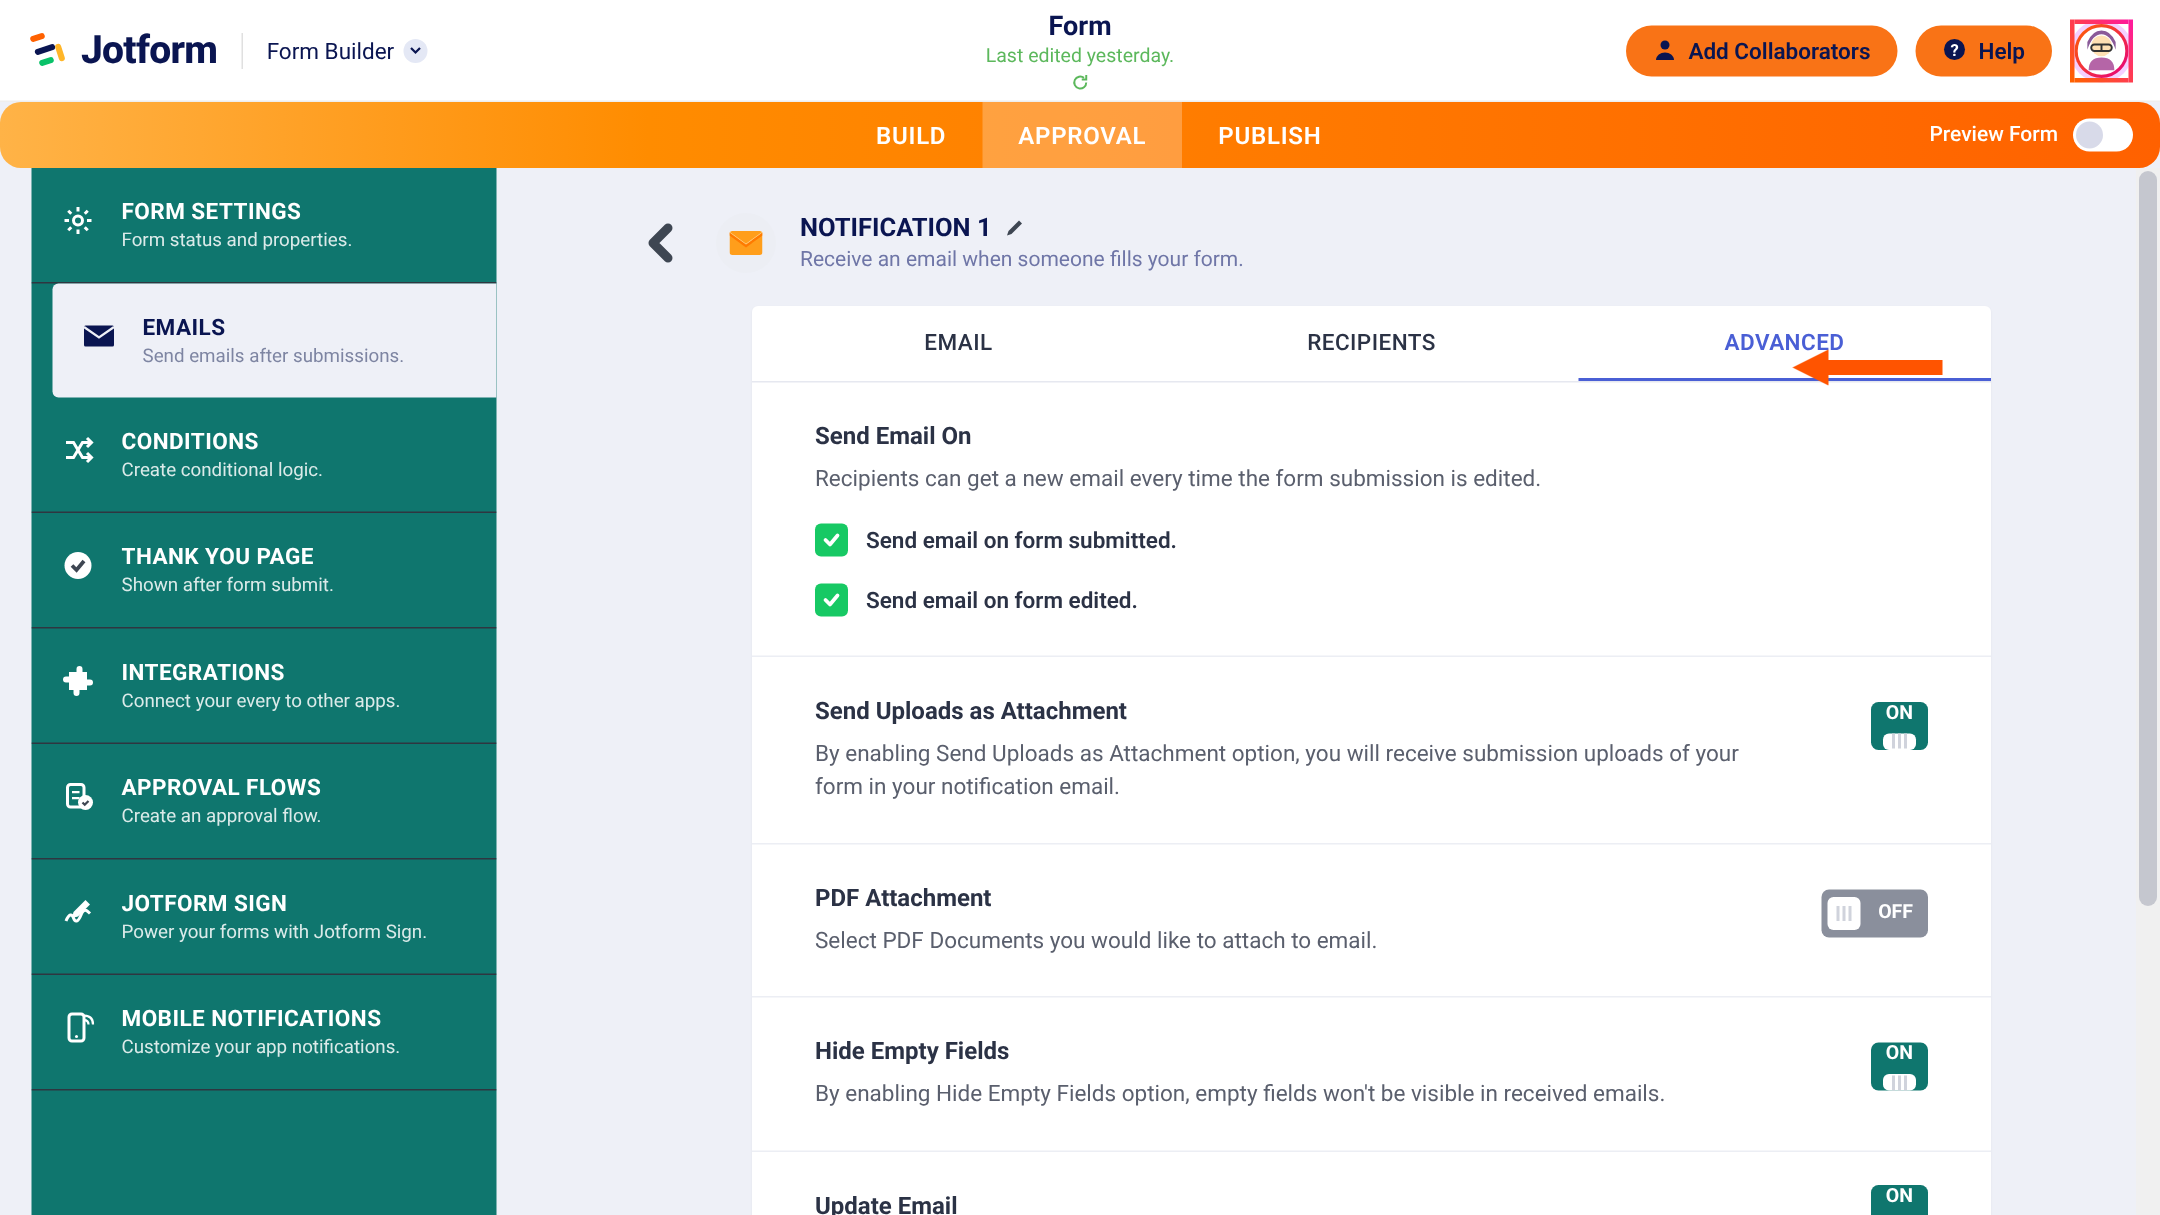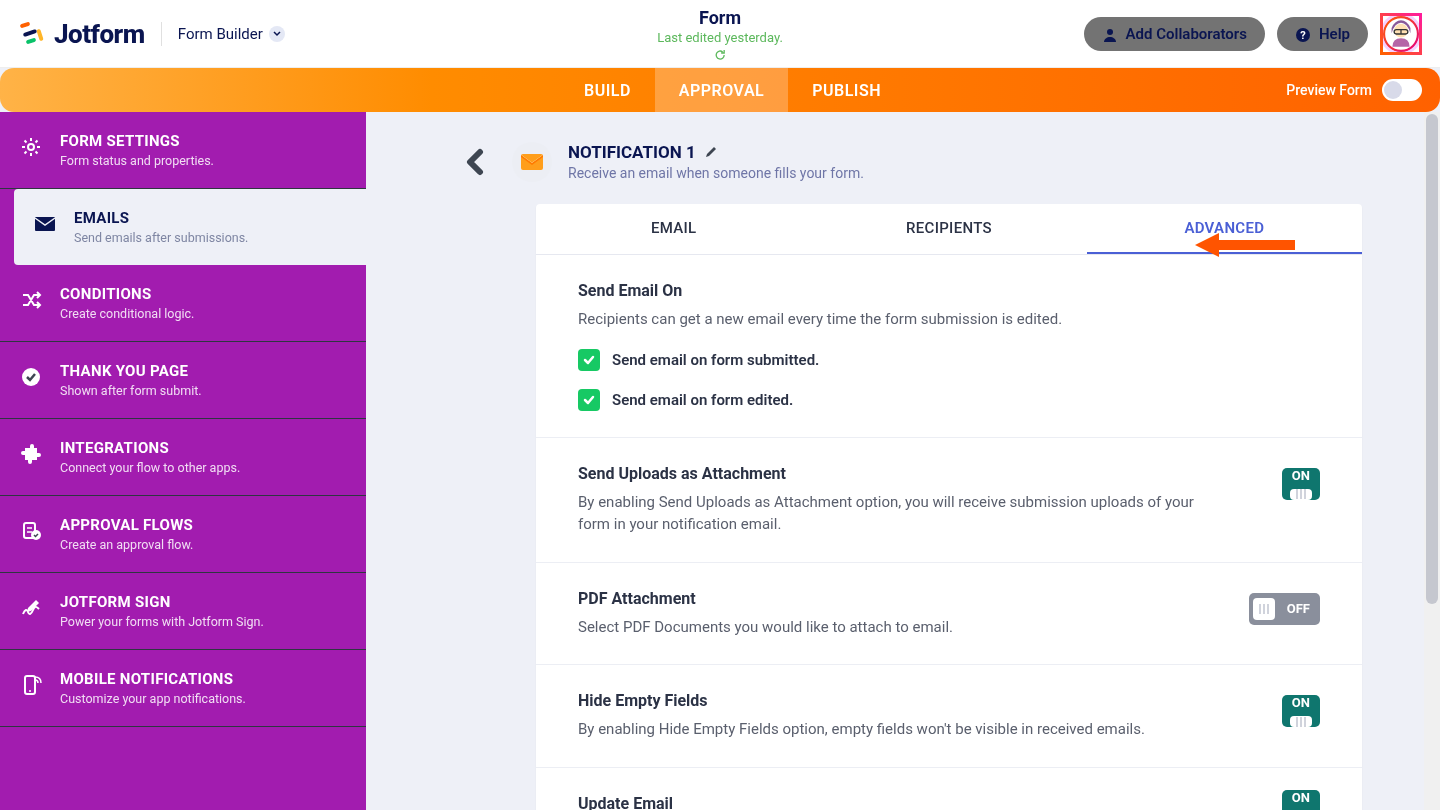--- a/index.html
+++ b/index.html
@@ -10,35 +10,35 @@
 .logo-wrap { display: flex; align-items: center; gap: 6px; }
 .logo-wrap svg { flex-shrink: 0; }
 .logo-text { font-size: 26px; font-weight: 800; color: #0a1551; letter-spacing: -0.5px; }
 .vdiv { width: 1px; height: 24px; background: #e0e0e0; margin: 0 16px; }
 .dd { display: flex; align-items: center; gap: 6px; color: #0a1551; font-size: 15px; cursor: pointer; }
 .dd .chev { width: 16px; height: 16px; border-radius: 50%; background: #e4e8f5; display: flex; align-items: center; justify-content: center; }
 .center-title { position: absolute; left: 50%; transform: translateX(-50%); text-align: center; }
 .center-title .t { font-size: 18px; font-weight: 700; color: #0a1551; }
 .center-title .sub { font-size: 13px; color: #5cb85c; display: flex; align-items: center; gap: 4px; justify-content: center; margin-top: 2px; flex-direction: column;}
 .right-actions { margin-left: auto; display: flex; align-items: center; gap: 12px; }
-.pill { background: #737373; border-radius: 20px; padding: 8px 18px; display: flex; align-items: flex-end; gap: 8px; font-size: 15px; font-weight: 600; color: #0a1551; cursor: pointer; }
+.pill { background: #f97316; border-radius: 20px; padding: 8px 18px; display: flex; align-items: flex-start; gap: 8px; font-size: 15px; font-weight: 600; color: #0a1551; cursor: pointer; }
 .avatar { width: 42px; height: 42px; border-radius: 50%; border: 3px solid; border-image: linear-gradient(45deg,#ff6100,#ff1a9c) 1; background: #f5d0ff; display: flex; align-items: center; justify-content: center; overflow: hidden; position: relative; }
 
 
 .navbar { height: 44px; background: linear-gradient(90deg, #ffb347 0%, #ff8c00 30%, #ff6100 100%); display: flex; align-items: center; position: relative; border-radius: 14px; }
 .nav-tabs { display: flex; height: 100%; margin-left: 560px; }
 .nav-tab { padding: 0 24px; color: #fff; font-size: 16px; font-weight: 600; display: flex; align-items: center; cursor: pointer; letter-spacing: 0.5px; }
 .nav-tab.active { background: rgba(255,255,255,0.25); }
 .nav-right { margin-left: auto; display: flex; align-items: center; gap: 10px; padding-right: 18px; color: #fff; font-size: 14px; font-weight: 500; }
 .toggle-sm { width: 40px; height: 22px; border-radius: 11px; background: #fff; position: relative; cursor: pointer; }
 .toggle-sm::after { content:''; position: absolute; width: 18px; height: 18px; border-radius: 50%; background: #d8dae9; top: 2px; left: 2px; }
 
 
 .main { display: flex; height: 698px; }
-.sidebar { width: 366px; background: #a21caf; height: 100%; overflow-y: auto; }
+.sidebar { width: 310px; background: #0f766e; height: 100%; overflow-y: auto; margin-left: 21px; }
 .side-item { display: flex; align-items: flex-start; gap: 16px; padding: 20px 18px; border-bottom: 1px solid #2f3640; cursor: pointer; color: #fff; }
 .side-item.active { background: #eef0f7; color: #0a1551; margin-left: 14px; border-radius: 4px 0 0 4px; border-bottom: none; }
 .side-icon { width: 26px; height: 26px; flex-shrink: 0; display: flex; align-items: center; justify-content: center; margin-top: 2px; }
 .side-text .ttl { font-size: 15px; font-weight: 700; letter-spacing: 0.3px; }
 .side-text .desc { font-size: 12.5px; opacity: 0.85; margin-top: 3px; }
 .side-item.active .side-text .ttl { color: #0a1551; }
 .side-item.active .side-text .desc { color: #6b7394; }
 
 .content-wrap { flex: 1; position: relative; overflow-y: scroll; background: #eef0f7; padding-left: 40px; }
 .content-inner { padding: 30px 0 0 60px; }
@@ -205,21 +205,21 @@
         </div>
     </div>
     <div class="side-item">
       <div class="side-icon">
           <svg width="22" height="22" viewBox="0 0 22 22">
             <path d="M5 5h5v-2a2 2 0 014 0v2h3v5h2a2 2 0 010 4h-2v3h-5v2a2 2 0 01-4 0v-2H5v-5H3a2 2 0 010-4h2z" fill="#fff"></path>
           </svg>
         </div>
       <div class="side-text">
           <div class="ttl">INTEGRATIONS</div>
-          <div class="desc">Connect your flow to other apps.</div>
+          <div class="desc">Connect your every to other apps.</div>
         </div>
     </div>
     <div class="side-item">
       <div class="side-icon">
           <svg width="22" height="22" viewBox="0 0 22 22">
             <rect x="4" y="3" width="11" height="15" rx="2" fill="none" stroke="#fff" stroke-width="2"></rect>
             <path d="M7 8h5M7 12h5" stroke="#fff" stroke-width="1.5"></path>
             <circle cx="16" cy="15" r="5" fill="#fff"></circle>
             <path d="M14 15l1.5 1.5L18 14" stroke="#3e4652" stroke-width="1.5" fill="none"></path>
           </svg>

